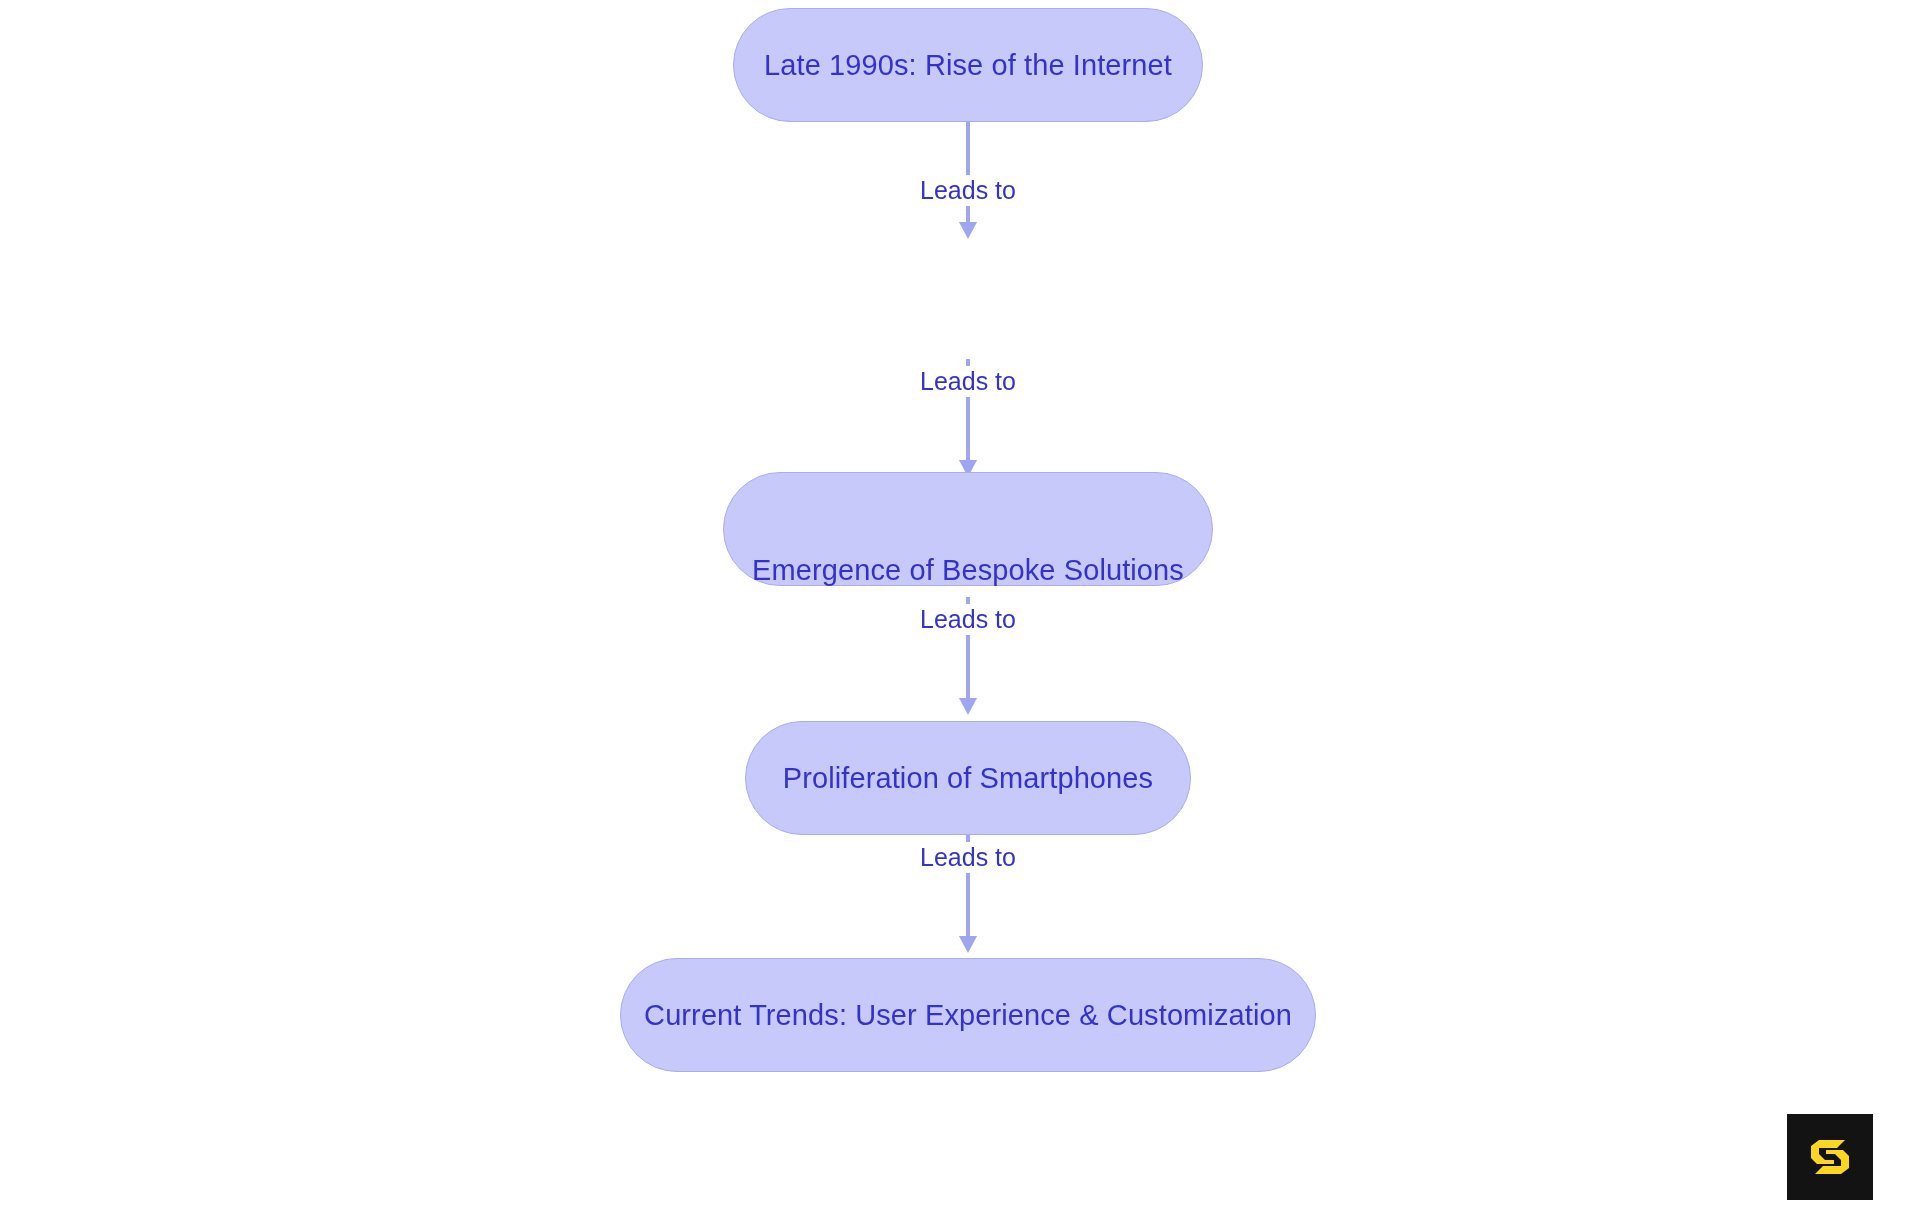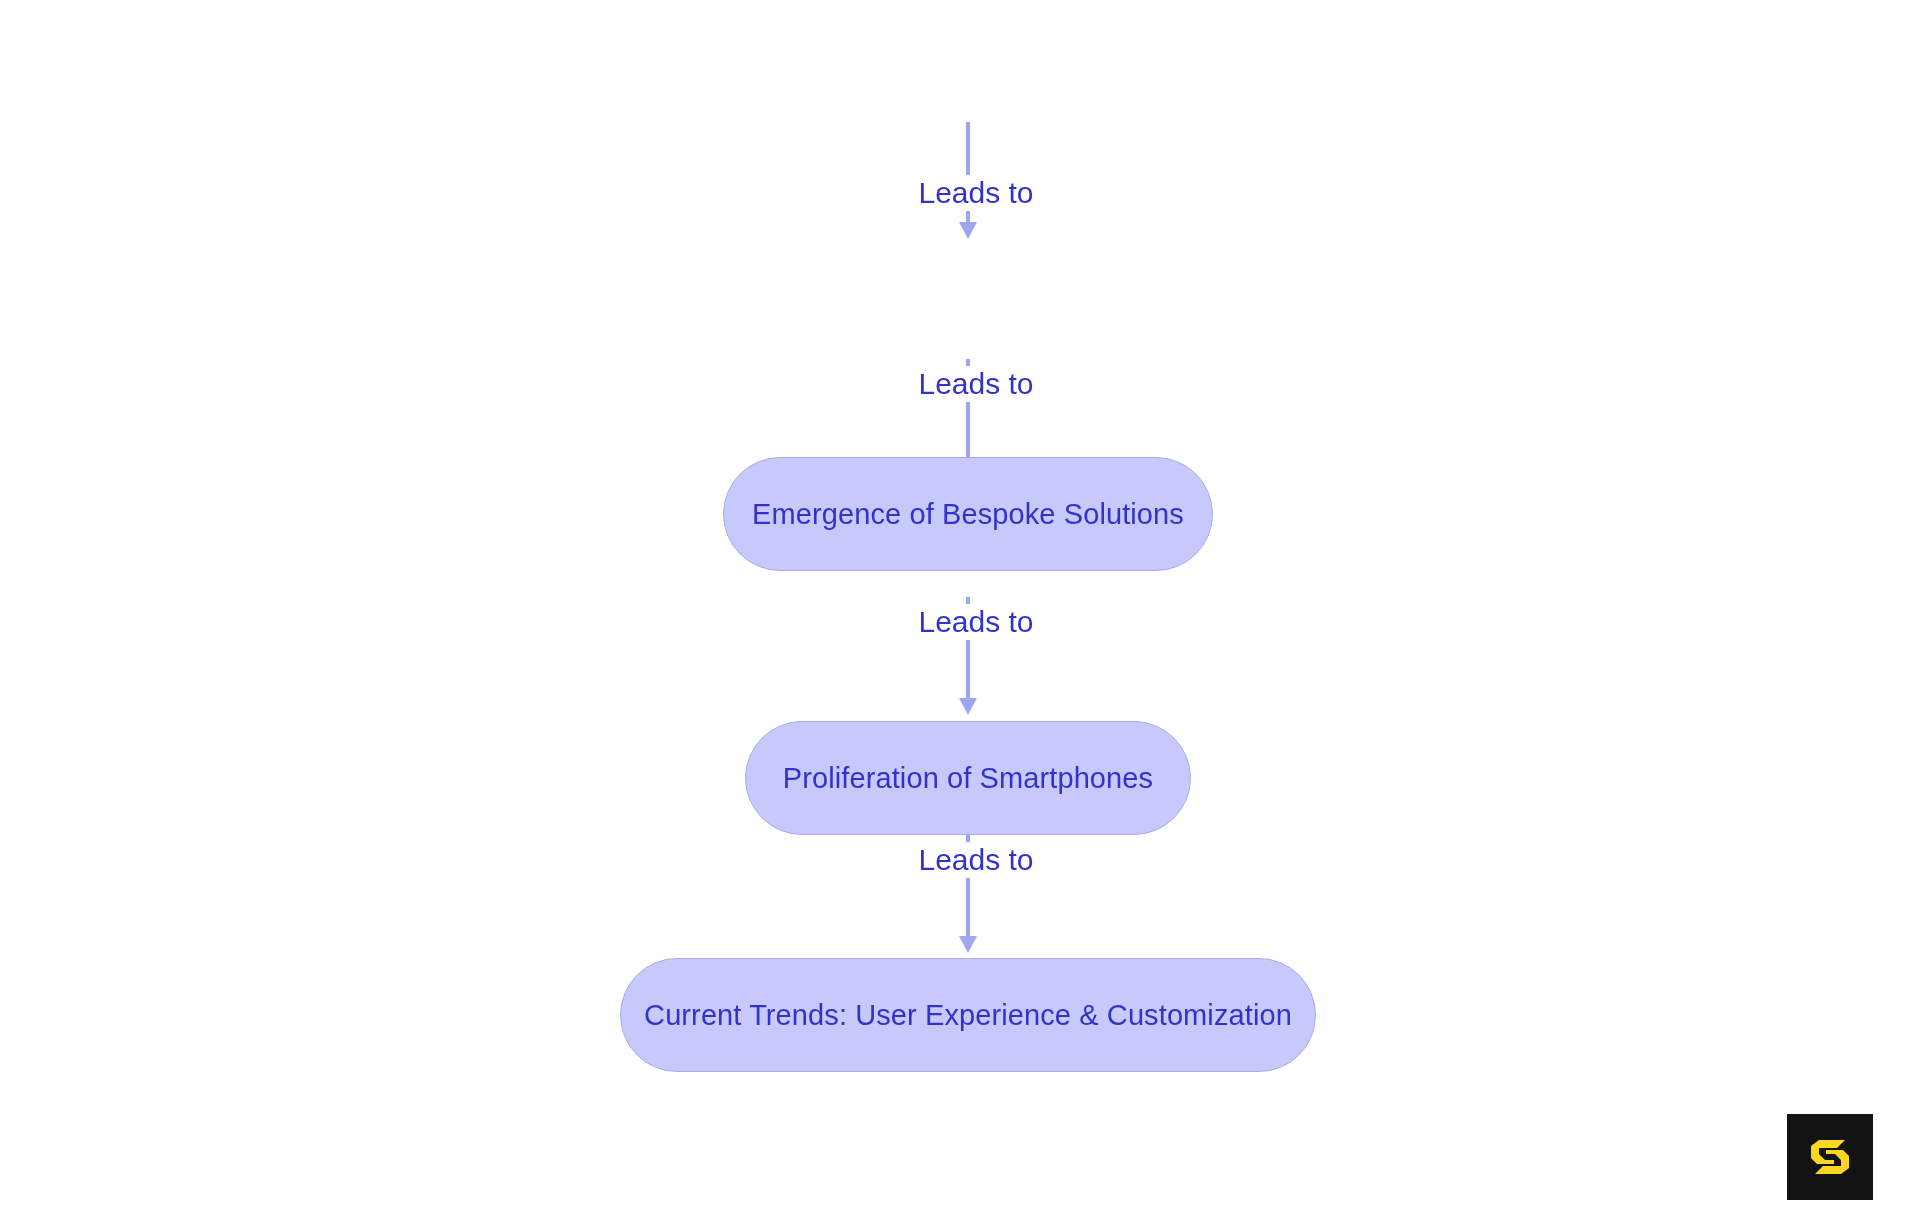--- a/index.html
+++ b/index.html
@@ -41,21 +41,21 @@
     font-size: 29px;
     font-weight: 400;
     letter-spacing: 0.1px;
     white-space: nowrap;
     line-height: 1;
   }
 
   
   #node-0 { left: 733px;  width: 470px;  top: 8px;   }
   #node-1 { left: 592px;  width: 752px;  top: 245px; }
-  #node-2 { left: 723px;  width: 490px;  top: 457px; }
+  #node-2 { left: 723px;  width: 490px;  top: 472px; align-items: flex-end; }
   #node-3 { left: 745px;  width: 446px;  top: 721px; justify-content: center; }
   #node-4 { left: 620px;  width: 696px;  top: 958px; }
   .edge-line {
     position: absolute;
     left: 966px;
     width: 4px;
     background: #9fa5ee;
     z-index: 1;
   }
   .edge-head {
@@ -65,27 +65,26 @@
     height: 0;
     border-left: 9px solid transparent;
     border-right: 9px solid transparent;
     border-top: 17px solid #9fa5ee;
     z-index: 1;
   }
   .edge-label {
     position: absolute;
     z-index: 2;
     color: #3333cc;
-    font-size: 30px;
+    font-size: 25px;
     line-height: 1;
     white-space: nowrap;
     background: #ffffff;
     padding: 3px 7px;
     transform: translateX(-50%);
-    margin-left: 8px;
   }
 
   
   #edge-0-line { top: 122px;  height: 101px; }
   #edge-0-head { top: 222px; }
   #edge-0-label { left: 968px; top: 175px; }
 
   
   #edge-1-line { top: 359px;  height: 101px; }
   #edge-1-head { top: 460px; }
@@ -130,20 +129,23 @@
   <div class="edge-label" id="edge-1-label">Leads to</div>
 
   <div class="edge-line" id="edge-2-line"></div>
   <div class="edge-head" id="edge-2-head"></div>
   <div class="edge-label" id="edge-2-label">Leads to</div>
 
   <div class="edge-line" id="edge-3-line"></div>
   <div class="edge-head" id="edge-3-head"></div>
   <div class="edge-label" id="edge-3-label">Leads to</div>
 
+  <div class="node" id="node-0">
+    <span class="node-label">Late 1990s: Rise of the Internet</span>
+  </div>
 
 
   <div class="node" id="node-2">
     <span class="node-label">Emergence of Bespoke Solutions</span>
   </div>
 
   <div class="node" id="node-3">
     <span class="node-label">Proliferation of Smartphones</span>
   </div>
 

